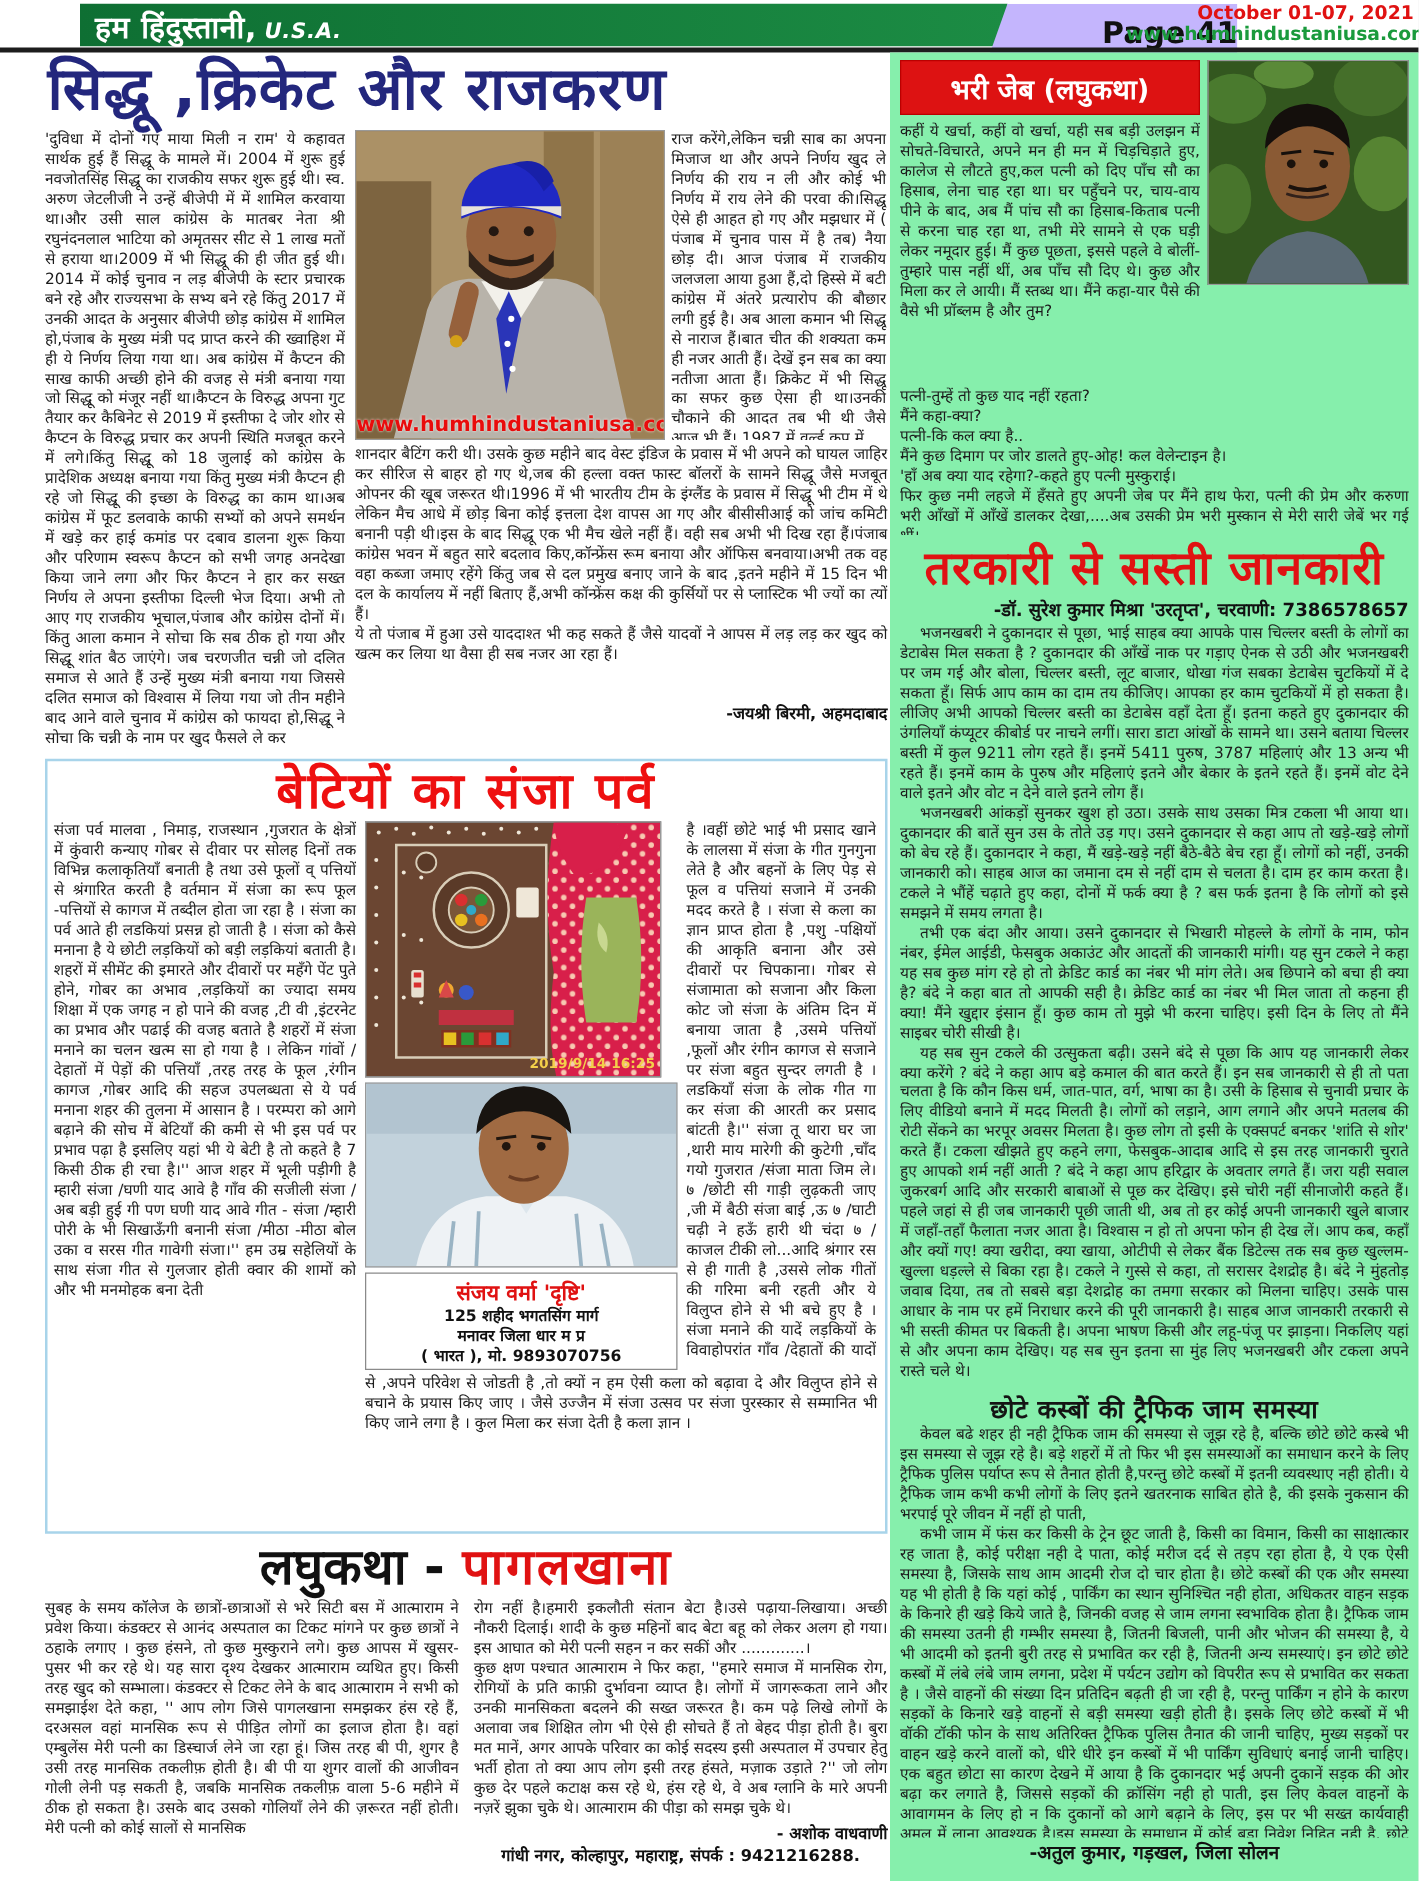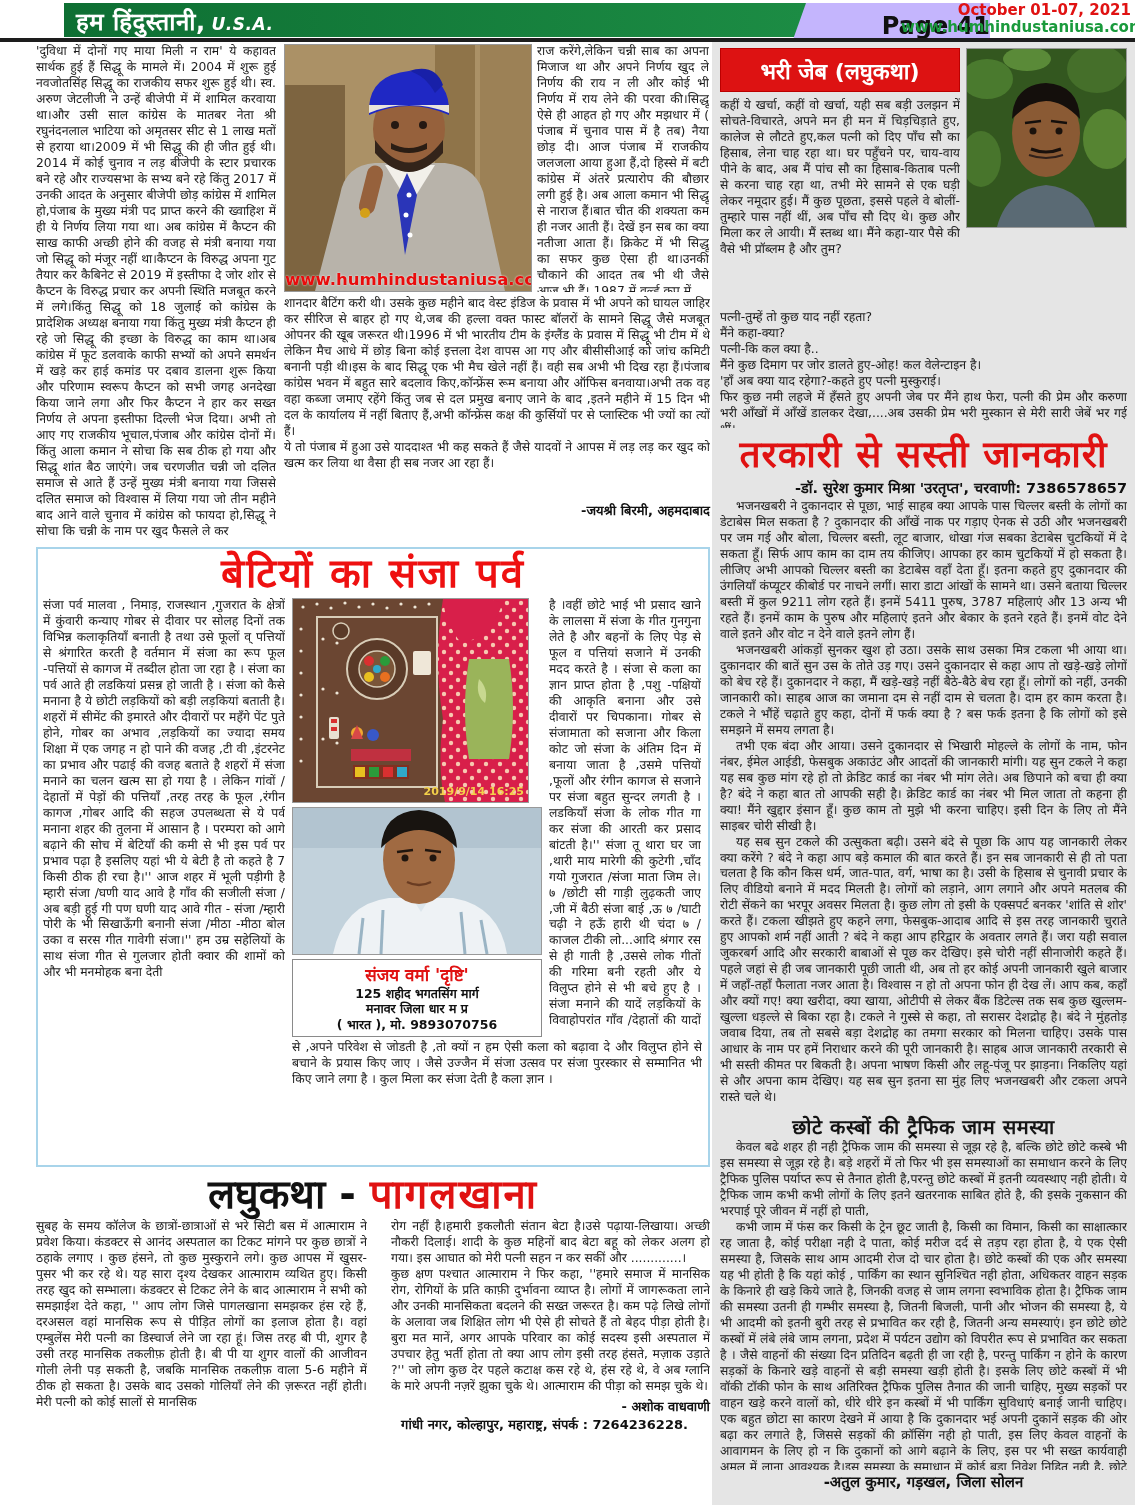--- a/index.html
+++ b/index.html
@@ -14,21 +14,21 @@
   .masthead { color:#ffffff; font-weight:bold; font-size:24px; letter-spacing:0.5px; }
   .masthead .usa { font-style:italic; font-size:17px; margin-left:6px; }
   .pageno { color:#111; font-weight:bold; font-size:24px; }
   .hdr-right { position:absolute; right:4px; top:2px; width:230px; text-align:right; line-height:1.15; }
   .hdr-date { color:#e01212; font-weight:bold; font-size:15px; }
   .hdr-site { color:#1a9a3c; font-weight:bold; font-size:15px; }
   .hdr-rule { position:absolute; left:0; top:38px; width:1135px; height:4px; background:#1d1d1d; }
 
   
   .leftzone { position:absolute; left:36px; top:44px; width:674px; height:1461px; }
-  .rightzone { position:absolute; left:712px; top:42px; width:423px; height:1463px; background:#e5e5e5; padding:6px 8px; }
+  .rightzone { position:absolute; left:712px; top:42px; width:423px; height:1463px; background:#86efac; padding:6px 8px; }
 
   .body-txt { font-size:12.3px; line-height:1.30; color:#1c1c1c; text-align:justify; overflow:hidden; }
   .body-txt p { text-indent:16px; }
   .preline { white-space:pre-line; }
   .byline { font-weight:bold; text-align:right; font-size:13px; color:#111; }
 
   
   .sidhu-headline { font-size:47px; font-weight:bold; color:#23277d; line-height:1.1; padding:2px 0 6px 2px; letter-spacing:1px; }
   .sidhu-body { display:flex; gap:8px; height:498px; }
   .sidhu-c1 { width:240px; height:100%; }
@@ -94,20 +94,21 @@
     <div class="hdr-right">
       <div class="hdr-date">October 01-07, 2021</div>
       <div class="hdr-site">www.humhindustaniusa.com</div>
     </div>
     <div class="hdr-rule"></div>
   </div>
 
   <div class="leftzone">
 
     <div>
+      <div class="sidhu-headline">सिद्धू ,क्रिकेट और राजकरण</div>
       <div class="sidhu-body">
         <div class="body-txt sidhu-c1">'दुविधा में दोनों गए माया मिली न राम' ये कहावत सार्थक हुई हैं सिद्धू के मामले में। 2004 में शुरू हुई नवजोतसिंह सिद्धू का राजकीय सफर शुरू हुई थी। स्व. अरुण जेटलीजी ने उन्हें बीजेपी में में शामिल करवाया था।और उसी साल कांग्रेस के मातबर नेता श्री रघुनंदनलाल भाटिया को अमृतसर सीट से 1 लाख मतों से हराया था।2009 में भी सिद्धू की ही जीत हुई थी।2014 में कोई चुनाव न लड़ बीजेपी के स्टार प्रचारक बने रहे और राज्यसभा के सभ्य बने रहे किंतु 2017 में उनकी आदत के अनुसार बीजेपी छोड़ कांग्रेस में शामिल हो,पंजाब के मुख्य मंत्री पद प्राप्त करने की ख्वाहिश में ही ये निर्णय लिया गया था। अब कांग्रेस में कैप्टन की साख काफी अच्छी होने की वजह से मंत्री बनाया गया जो सिद्धू को मंजूर नहीं था।कैप्टन के विरुद्ध अपना गुट तैयार कर कैबिनेट से 2019 में इस्तीफा दे जोर शोर से कैप्टन के विरुद्ध प्रचार कर अपनी स्थिति मजबूत करने में लगे।किंतु सिद्धू को 18 जुलाई को कांग्रेस के प्रादेशिक अध्यक्ष बनाया गया किंतु मुख्य मंत्री कैप्टन ही रहे जो सिद्धू की इच्छा के विरुद्ध का काम था।अब कांग्रेस में फूट डलवाके काफी सभ्यों को अपने समर्थन में खड़े कर हाई कमांड पर दबाव डालना शुरू किया और परिणाम स्वरूप कैप्टन को सभी जगह अनदेखा किया जाने लगा और फिर कैप्टन ने हार कर सख्त निर्णय ले अपना इस्तीफा दिल्ली भेज दिया। अभी तो आए गए राजकीय भूचाल,पंजाब और कांग्रेस दोनों में।किंतु आला कमान ने सोचा कि सब ठीक हो गया और सिद्धू शांत बैठ जाएंगे। जब चरणजीत चन्नी जो दलित समाज से आते हैं उन्हें मुख्य मंत्री बनाया गया जिससे दलित समाज को विश्वास में लिया गया जो तीन महीने बाद आने वाले चुनाव में कांग्रेस को फायदा हो,सिद्धू ने सोचा कि चन्नी के नाम पर खुद फैसले ले कर</div>
         <div class="sidhu-right">
           <div class="sidhu-toprow">
             <div class="photo-frame" style="width:248px;height:248px;">
               <svg width="246" height="246" viewBox="0 0 246 246">
                 <rect width="246" height="246" fill="#ab9166"></rect>
                 <rect x="150" y="0" width="40" height="246" fill="#8f7449"></rect>
                 <rect x="195" y="0" width="51" height="246" fill="#9c8156"></rect>
                 <rect x="0" y="40" width="60" height="206" fill="#7d6440"></rect>
@@ -247,24 +248,24 @@
       <div class="body-txt sanja-bottom">से ,अपने परिवेश से जोडती है ,तो क्यों न हम ऐसी कला को बढ़ावा दे और विलुप्त होने से बचाने के प्रयास किए जाए । जैसे उज्जैन में संजा उत्सव पर संजा पुरस्कार से सम्मानित भी किए जाने लगा है । कुल मिला कर संजा देती है कला ज्ञान ।</div>
     </div>
 
     <div class="pagal">
       <div class="pagal-headline">
         <span class="pfx">लघुकथा - </span><span class="red">पागलखाना</span>
       </div>
       <div class="pagal-cols">
         <div class="body-txt pagal-col">सुबह के समय कॉलेज के छात्रों-छात्राओं से भरे सिटी बस में आत्माराम ने प्रवेश किया। कंडक्टर से आनंद अस्पताल का टिकट मांगने पर कुछ छात्रों ने  ठहाके लगाए । कुछ हंसने, तो कुछ मुस्कुराने लगे। कुछ आपस में खुसर-पुसर भी कर रहे थे। यह सारा दृश्य देखकर आत्माराम व्यथित हुए। किसी तरह खुद को सम्भाला। कंडक्टर से टिकट लेने के बाद आत्माराम ने सभी को समझाईश देते कहा, '' आप लोग जिसे पागलखाना समझकर हंस रहे हैं, दरअसल वहां मानसिक रूप से पीड़ित लोगों का इलाज होता है। वहां एम्बुलेंस मेरी पत्नी का डिस्चार्ज लेने जा रहा हूं। जिस तरह बी पी, शुगर है उसी तरह मानसिक तकलीफ़ होती है। बी पी या शुगर वालों की आजीवन  गोली लेनी पड़ सकती है, जबकि मानसिक तकलीफ़ वाला 5-6 महीने में ठीक हो सकता है। उसके बाद उसको गोलियाँ लेने की ज़रूरत नहीं होती। मेरी पत्नी को कोई सालों से मानसिक</div>
         <div class="pagal-col">
-          <div class="body-txt preline" style="height:178px;margin-left:12px;">रोग नहीं है।हमारी इकलौती संतान बेटा है।उसे पढ़ाया-लिखाया। अच्छी नौकरी दिलाई। शादी के कुछ महिनों बाद बेटा बहू को लेकर अलग हो गया। इस आघात को मेरी पत्नी सहन न कर सकीं और .............।
+          <div class="body-txt preline" style="height:178px;">रोग नहीं है।हमारी इकलौती संतान बेटा है।उसे पढ़ाया-लिखाया। अच्छी नौकरी दिलाई। शादी के कुछ महिनों बाद बेटा बहू को लेकर अलग हो गया। इस आघात को मेरी पत्नी सहन न कर सकीं और .............।
 कुछ क्षण पश्चात आत्माराम ने फिर कहा, ''हमारे समाज में मानसिक रोग, रोगियों के प्रति काफ़ी दुर्भावना व्याप्त है। लोगों में जागरूकता लाने और उनकी मानसिकता बदलने की सख्त जरूरत है। कम पढ़े लिखे लोगों के अलावा जब शिक्षित लोग भी ऐसे ही सोचते हैं तो बेहद पीड़ा होती है। बुरा मत मानें, अगर आपके परिवार का कोई सदस्य इसी अस्पताल में उपचार हेतु भर्ती होता तो क्या आप लोग इसी तरह हंसते, मज़ाक उड़ाते ?'' जो लोग कुछ देर पहले कटाक्ष कस रहे थे, हंस रहे थे, वे अब ग्लानि के मारे अपनी नज़रें झुका चुके थे। आत्माराम की पीड़ा को समझ चुके थे।</div>
           <div class="byline">- अशोक वाधवाणी</div>
-          <div class="byline" style="text-align:center;">गांधी नगर, कोल्हापुर, महाराष्ट्र, संपर्क : 7264236228.</div>
+          <div class="byline" style="text-align:center;">गांधी नगर, कोल्हापुर, महाराष्ट्र, संपर्क : 9421216288.</div>
         </div>
       </div>
     </div>
 
   </div>
 
   <div class="rightzone">
 
     <div>
       <div class="bj-row">

